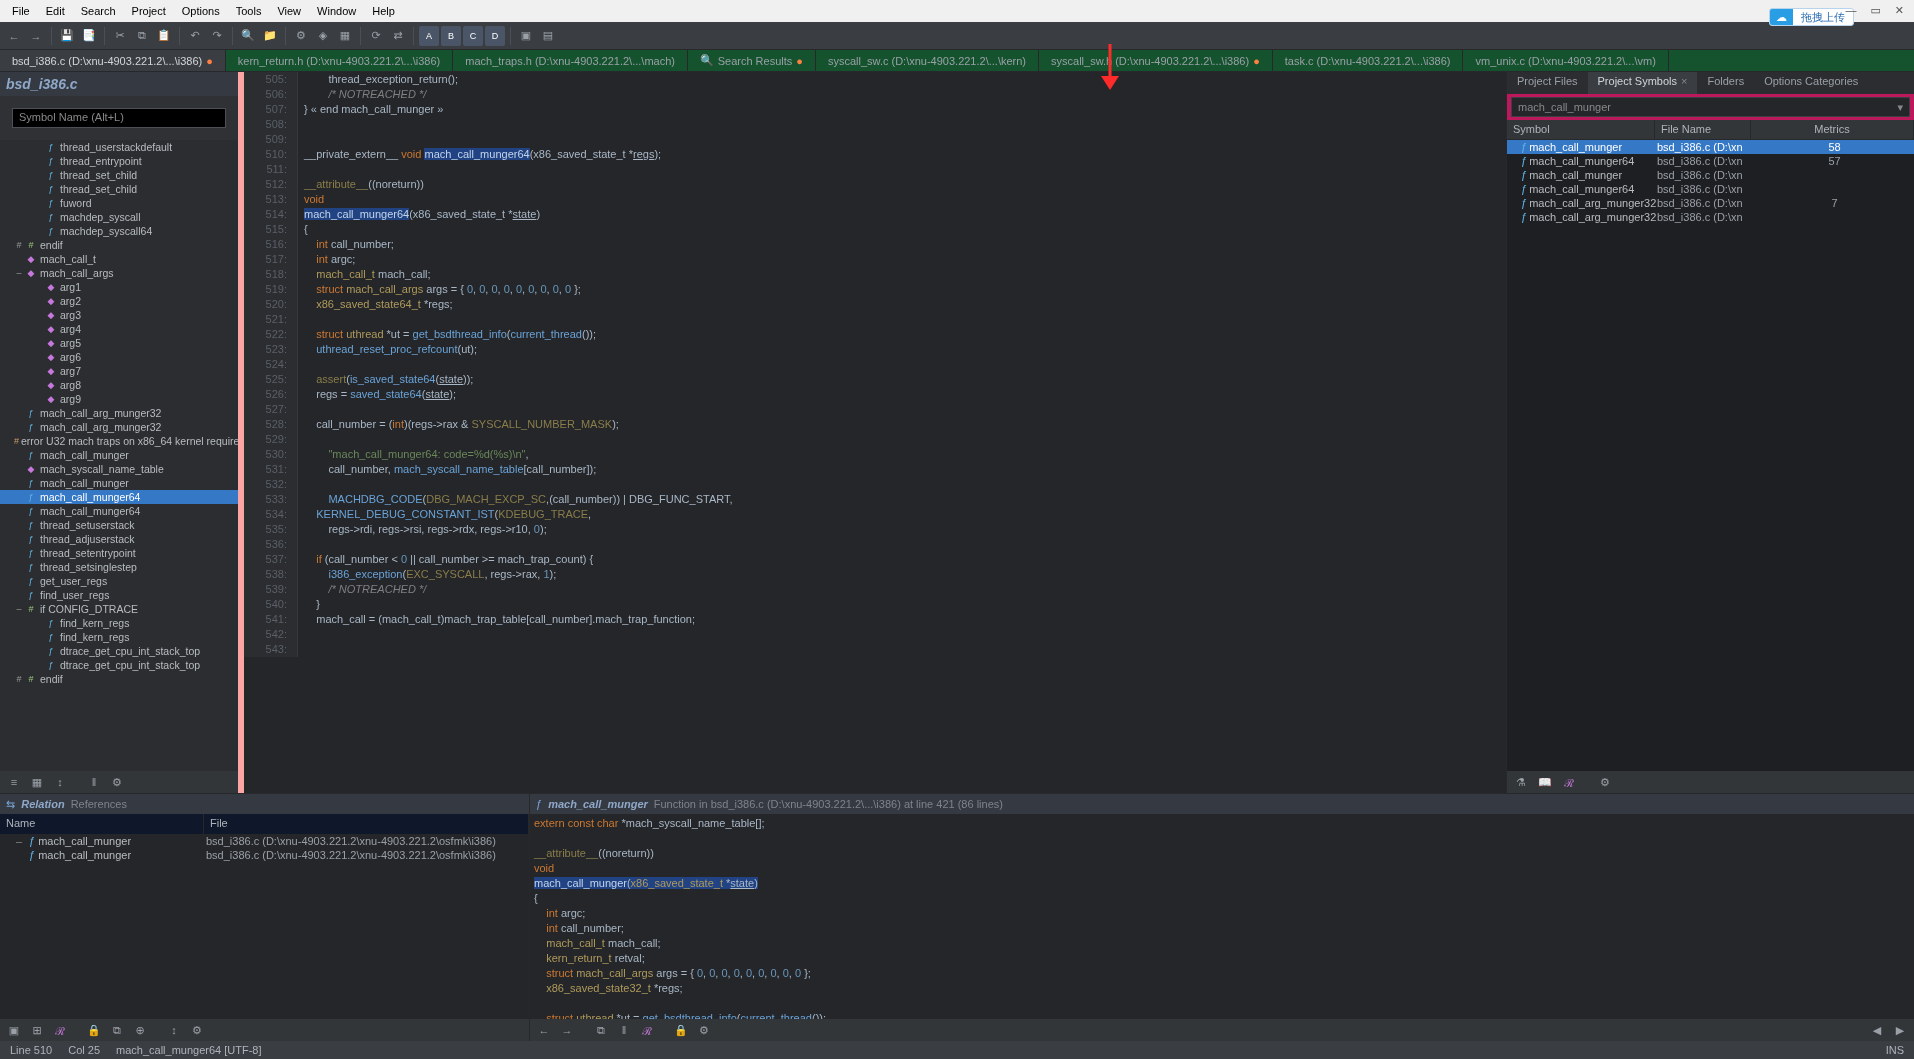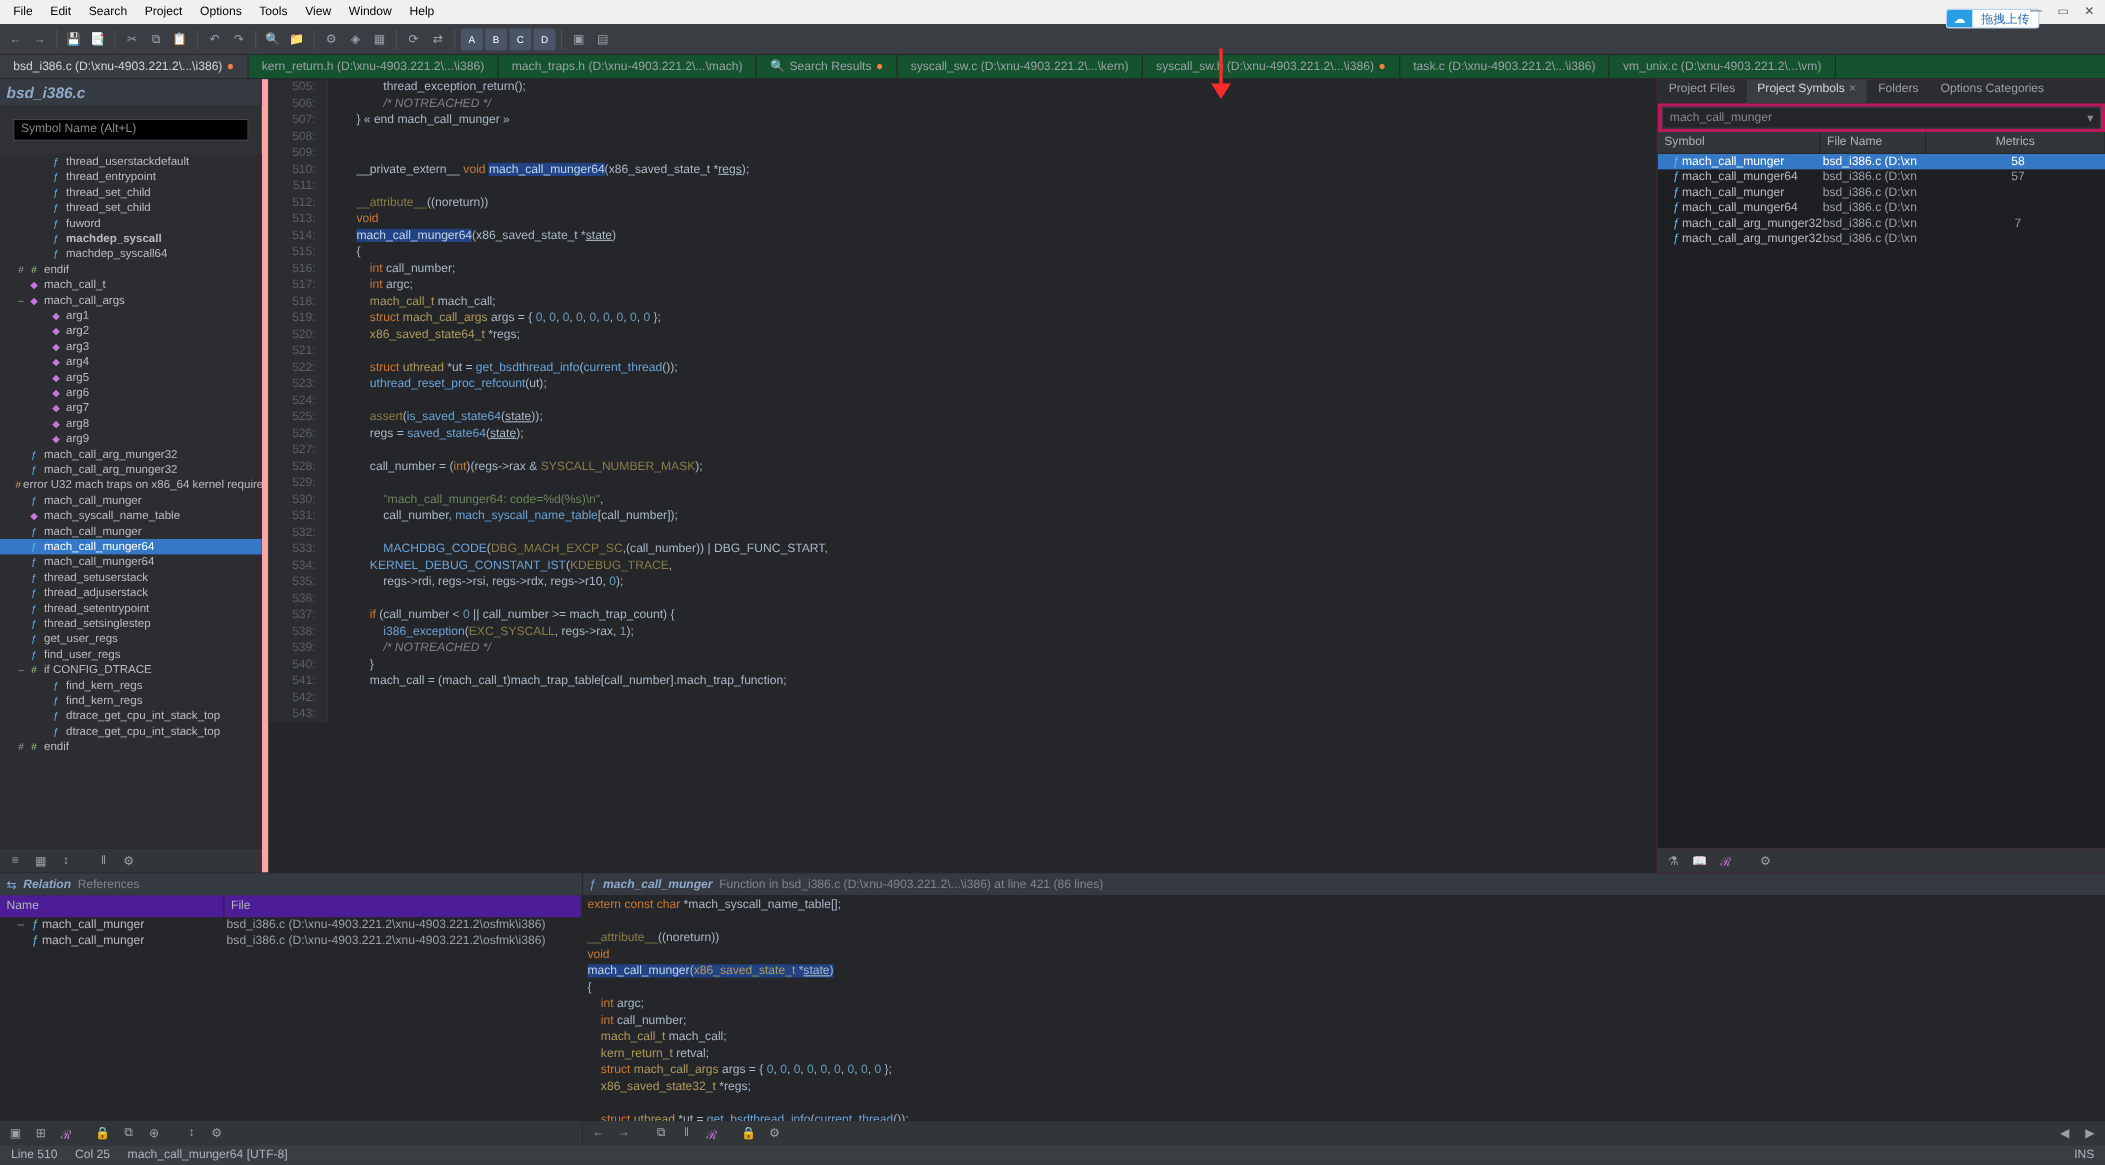--- a/index.html
+++ b/index.html
@@ -35,21 +35,21 @@
 .row .ic.mac{color:#d19a66}
 .row .ic.def{color:#98c379}
 .row .ic.var{color:#c678dd}
 .row .lbl{font-size:10.5px}
 .editor-area{flex:1;display:flex;flex-direction:column;background:#242629;position:relative}
 .code{flex:1;overflow:auto;font-family:Consolas,"Courier New",monospace;font-size:12px;line-height:15px;position:relative}
 .code::-webkit-scrollbar{width:14px;height:14px}
 .code::-webkit-scrollbar-track{background:#333539}
 .code::-webkit-scrollbar-thumb{background:#4d5057}
 .gutter{position:absolute;left:0;top:0;width:54px;background:#2b2d30;color:#5a5f68;text-align:right;padding-right:10px;border-right:1px solid #34373c}
-.code-body{margin-left:80px;padding-top:0}
+.code-body{margin-left:60px;padding-top:0}
 .line{height:15px;white-space:pre}
 .kw{color:#cc7832}
 .ty{color:#b09a5b}
 .fn{color:#6aa3d8}
 .fn-hl{background:#214283;color:#c2d4ea}
 .str{color:#6a8759}
 .num{color:#6897bb}
 .cm{color:#808080;font-style:italic}
 .mac{color:#8a7d4a}
 .pp{color:#8a7d4a}
@@ -70,21 +70,21 @@
 .rp-row .c3{flex:1;text-align:center;color:#9aa0a8}
 .rp-row.sel .c2,.rp-row.sel .c3{color:#fff}
 .rp-tb{height:22px;background:#333639;display:flex;align-items:center;padding:0 4px;gap:4px}
 .bottom{height:248px;display:flex;border-top:1px solid #26282b}
 .btb{height:22px;background:#333639;display:flex;align-items:center;padding:0 4px;gap:3px}
 .rel-panel{width:530px;background:#2f3135;border-right:1px solid #26282b;display:flex;flex-direction:column}
 .rel-head{height:20px;background:#353942;display:flex;align-items:center;padding:0 6px;gap:6px}
 .rel-head .ic2{color:#7aa5d6}
 .rel-head .t1{color:#8fa8c8;font-style:italic;font-weight:bold}
 .rel-head .t2{color:#7e848c}
-.rel-cols{display:flex;height:20px;background:#4c1d95}
+.rel-cols{display:flex;height:20px;background:#0f172a}
 .rel-cols div{padding:3px 6px;border-right:1px solid #26282b;color:#aeb4bb}
 .rel-body{flex:1;background:#242629}
 .rel-row{display:flex;height:14px;align-items:center;font-size:10.5px}
 .rel-row .n{width:206px;padding-left:16px;display:flex;gap:3px;align-items:center}
 .rel-row .f{color:#9aa0a8}
 .preview{flex:1;display:flex;flex-direction:column;background:#2b2d30}
 .pv-head{height:20px;background:#353942;display:flex;align-items:center;padding:0 6px;gap:6px;font-size:10.5px}
 .pv-head .t1{color:#8fa8c8;font-style:italic;font-weight:bold}
 .pv-head .t2{color:#7e848c}
 .pv-code{flex:1;overflow:auto;font-family:Consolas,monospace;font-size:12px;line-height:14px;padding:2px 4px;background:#242629}
@@ -212,21 +212,21 @@
           <span class="lbl">thread_set_child</span>
         </div>
         <div class="row" style="padding-left: 34px;">
           <span class="tw"></span>
           <span class="ic fn">ƒ</span>
           <span class="lbl">fuword</span>
         </div>
         <div class="row" style="padding-left: 34px;">
           <span class="tw"></span>
           <span class="ic fn">ƒ</span>
-          <span class="lbl" style="font-weight:bold">machdep_syscall</span>
+          <span class="lbl" style="font-weight:normal">machdep_syscall</span>
         </div>
         <div class="row" style="padding-left: 34px;">
           <span class="tw"></span>
           <span class="ic fn">ƒ</span>
           <span class="lbl">machdep_syscall64</span>
         </div>
         <div class="row" style="padding-left: 14px;">
           <span class="tw">#</span>
           <span class="ic def">#</span>
           <span class="lbl">endif</span>

